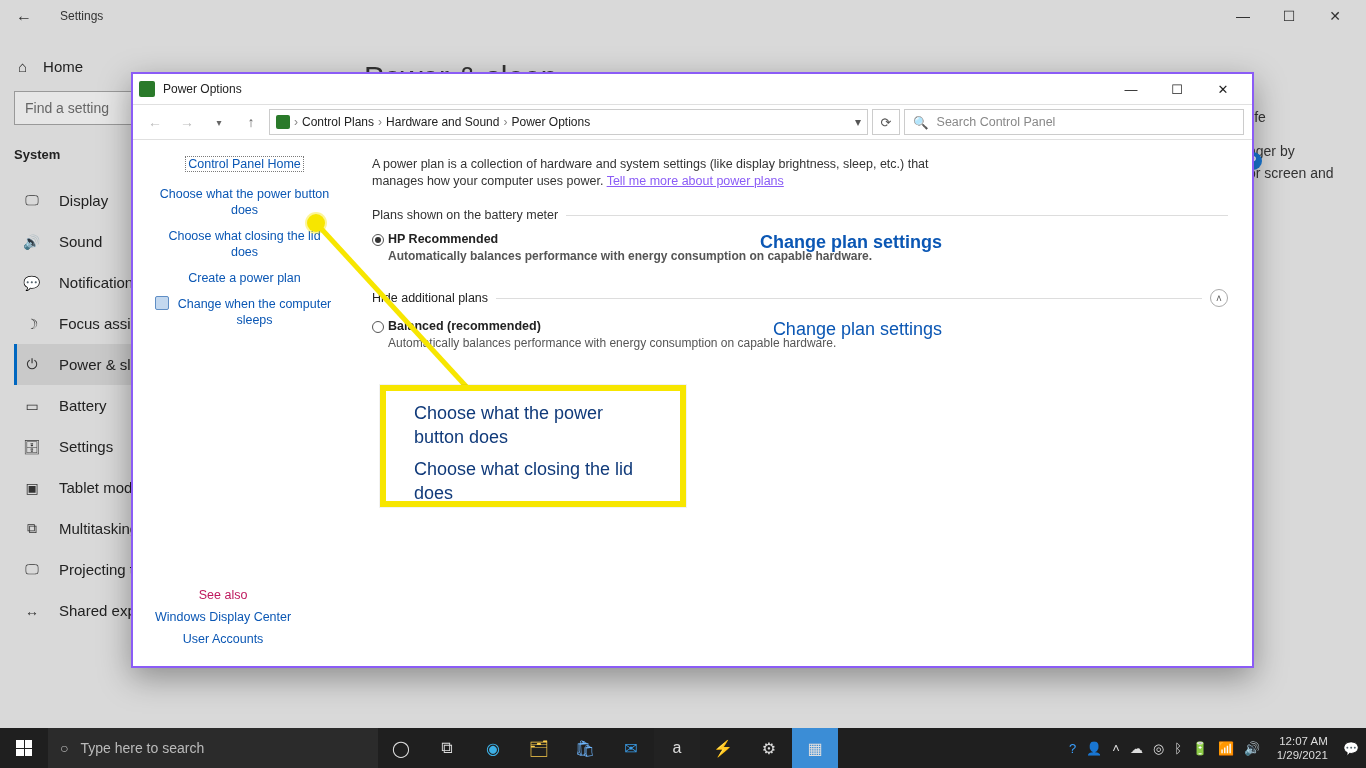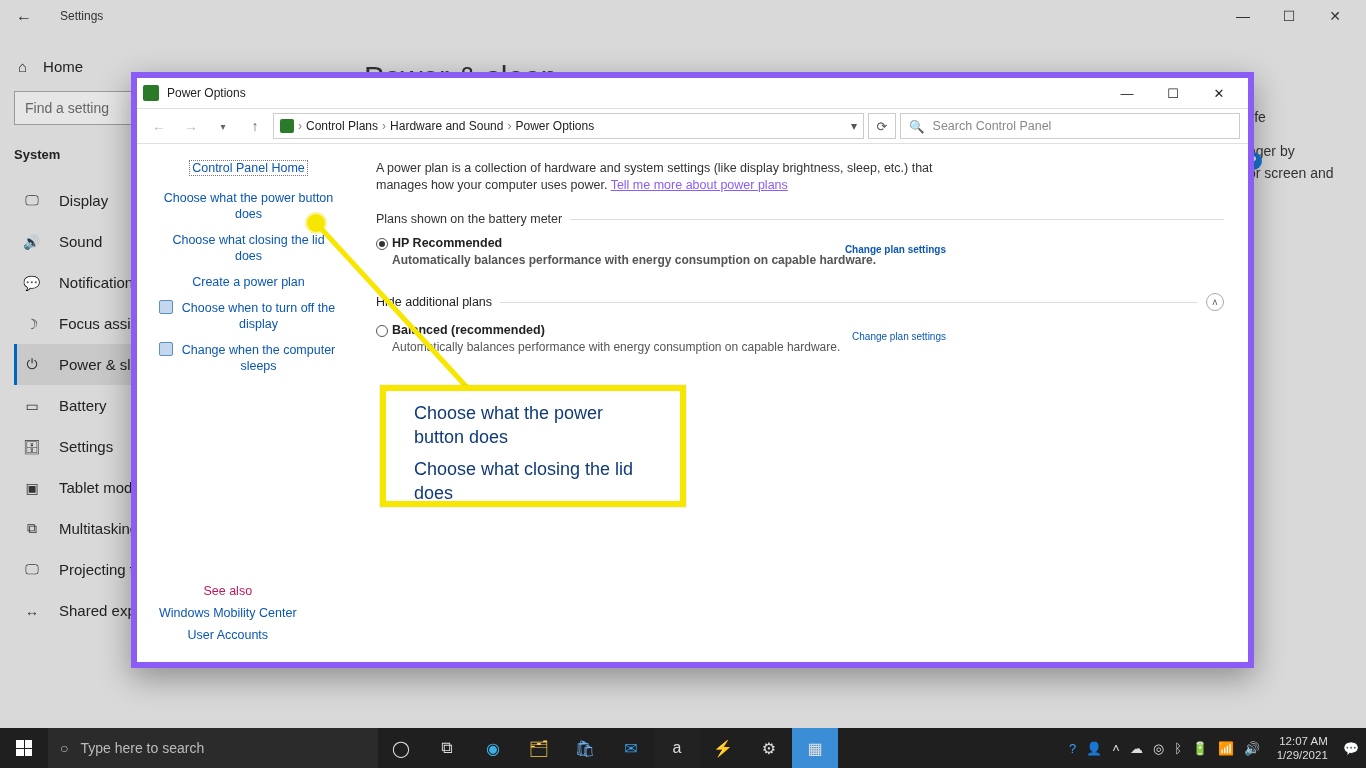--- a/index.html
+++ b/index.html
@@ -19,21 +19,21 @@
 .settings-left ul { list-style:none; margin-top:18px; }
 .settings-left li { display:flex; align-items:center; gap:18px; padding:12px 6px; font-size:15px; color:#222; border-left:3px solid transparent; }
 .settings-left li.active { background:#c9c9c9; border-left-color:#0067c0; }
 .settings-left li .ic { width:18px; text-align:center; font-size:14px; color:#333; }
 .settings-main { position:absolute; left:340px; top:48px; right:0; padding:12px 24px; }
 .settings-main h1 { font-size:30px; font-weight:400; color:#333; }
 .settings-rightfrag { position:absolute; right:8px; top:106px; width:110px; font-size:14px; color:#333; line-height:22px; }
 .helpcircle { position:absolute; right:104px; top:152px; width:18px; height:18px; border-radius:50%; background:#1976d2; color:#fff; font-size:12px; display:flex; align-items:center; justify-content:center; font-weight:bold; }
 
 
-.cpwin { position:absolute; left:131px; top:72px; width:1123px; height:596px; background:#fff; border:6px solid #8b5cf6; box-shadow:0 10px 30px rgba(0,0,0,.35); display:flex; flex-direction:column; }
+.cpwin { position:absolute; left:131px; top:72px; width:1123px; height:596px; background:#fff; border:2px solid #8b5cf6; box-shadow:0 10px 30px rgba(0,0,0,.35); display:flex; flex-direction:column; }
 .cp-titlebar { height:30px; display:flex; align-items:center; padding:0 6px; font-size:12px; color:#222; }
 .cp-titlebar .icon { width:16px; height:16px; background:#2a7a2a; border-radius:2px; margin-right:8px; display:inline-block; }
 .cp-titlebar .wincontrols { margin-left:auto; display:flex; }
 .cp-titlebar .wincontrols span { width:46px; height:30px; display:flex; align-items:center; justify-content:center; font-size:13px; }
 .cp-addrrow { height:36px; display:flex; align-items:center; padding:0 8px; gap:4px; border-top:1px solid #e0e0e0; border-bottom:1px solid #e0e0e0; }
 .cp-addrrow .navbtn { width:28px; height:28px; display:flex; align-items:center; justify-content:center; color:#666; font-size:14px; }
 .cp-addrrow .navbtn.disabled { color:#bbb; }
 .cp-addrrow .addrbar { flex:1; border:1px solid #ccc; height:26px; display:flex; align-items:center; padding:0 6px; font-size:12px; color:#222; gap:4px; }
 .cp-addrrow .addrbar .sep { color:#888; }
 .cp-addrrow .addrbar .dd { margin-left:auto; color:#555; }
@@ -54,21 +54,21 @@
 .cp-main p.desc a { color:#8b5cf6; text-decoration:underline; }
 .cp-main .section { margin-top:18px; }
 .cp-main .sectlabel { color:#333; font-size:12.5px; display:flex; align-items:center; gap:8px; }
 .cp-main .sectlabel .line { flex:1; border-top:1px solid #ddd; }
 .cp-main .plan { margin-top:10px; padding-left:16px; position:relative; }
 .cp-main .plan .radio { width:12px; height:12px; border:1px solid #555; border-radius:50%; display:inline-flex; align-items:center; justify-content:center; position:absolute; left:0; top:2px; }
 .cp-main .plan .radio.sel::after { content:""; width:6px; height:6px; background:#333; border-radius:50%; }
 .cp-main .plan .pname { font-size:12.5px; }
 .cp-main .plan .pname b { font-weight:600; }
 .cp-main .plan .pdesc { color:#555; font-size:12px; margin-top:3px; }
-.cp-main .plan .change { position:absolute; right:0; top:8px; color:#0b57b4; text-decoration:none; font-size:10px; }
+.cp-main .plan .change { position:absolute; right:0; top:0; color:#0b57b4; text-decoration:none; font-size:18px; }
 .cp-main .hidehdr { margin-top:26px; display:flex; align-items:center; }
 .cp-main .hidehdr .line { flex:1; border-top:1px solid #ddd; margin:0 8px; }
 .cp-main .hidehdr .collapse { width:18px; height:18px; border:1px solid #aaa; border-radius:50%; display:flex; align-items:center; justify-content:center; font-size:10px; color:#555; }
 
 
 .callout { position:absolute; left:380px; top:385px; width:306px; height:122px; background:#fff; border:6px solid #f7e600; padding:10px 24px 10px 28px; box-shadow:0 0 0 1px rgba(0,0,0,.05); }
 .callout .t { color:#103a7a; font-size:18px; line-height:24px; margin-bottom:8px; }
 .callout-dot { position:absolute; left:307px; top:214px; width:18px; height:18px; background:#f7e600; border-radius:50%; box-shadow:0 0 0 2px rgba(247,230,0,.4); }
 
 
@@ -202,30 +202,26 @@
   </div>
   <div class="cp-body">
     <div class="cp-side" style="position:relative;text-align:center;">
       <span class="cphome">Control Panel Home</span>
       <div class="sidelinks" id="cp-sidelinks">
           <a>Choose what the power button does</a>
           <a>Choose what closing the lid does</a>
           <a>Create a power plan</a>
           <div class="withicon">
             <span class="mini"></span>
-            <a>Choose when to turn off the display</a>
-          </div>
-          <div class="withicon">
-            <span class="mini"></span>
             <a>Change when the computer sleeps</a>
           </div>
         </div>
       <div class="seealso">
         <div class="hdr">See also</div>
-        <a>Windows Mobility Center</a>
+        <a>Windows Display Center</a>
         <a>User Accounts</a>
       </div>
     </div>
     <div class="cp-main">
       <p class="desc">
         <span>A power plan is a collection of hardware and system settings (like display brightness, sleep, etc.) that manages how your computer uses power. </span><a>Tell me more about power plans</a>
       </p>
       <div class="section">
         <div class="sectlabel">
             <span>Plans shown on the battery meter</span>

